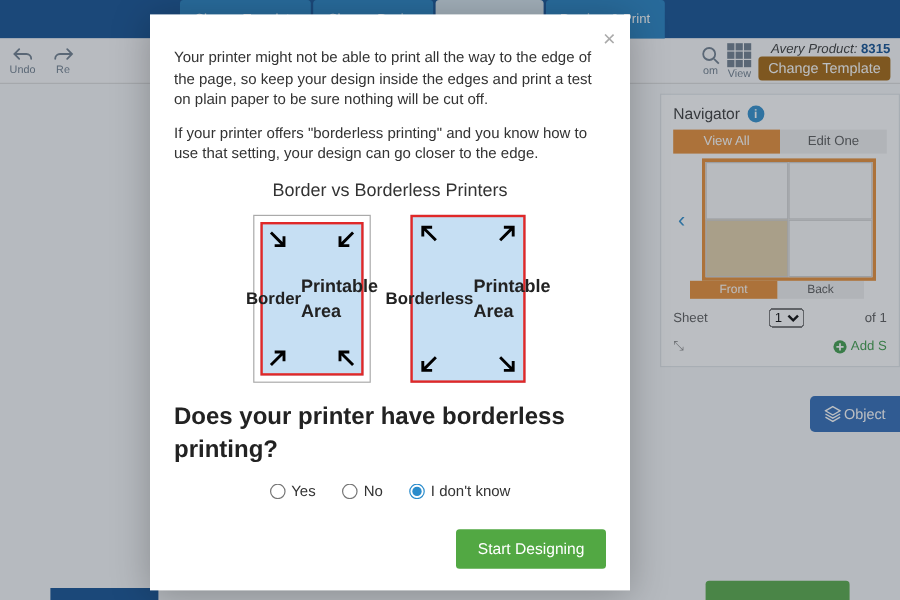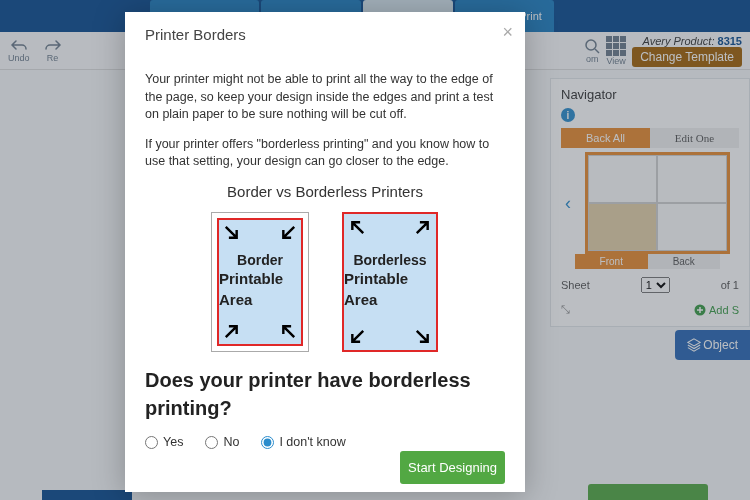--- a/index.html
+++ b/index.html
@@ -13,26 +13,26 @@
   .tb-item { display: flex; flex-direction: column; align-items: center; font-size: 9px; color: #6b7a8a; }
   .tb-item svg { stroke: #6b7a8a; }
   .toolbar-right { display: flex; align-items: center; gap: 6px; font-size: 11px; }
   .avery-label { color: #333; font-style: italic; }
   .avery-num { color: #0a4b8f; font-weight: bold; }
   .chg-btn { background: #a16207; color: #fff; border: none; border-radius: 3px; padding: 3px 8px; font-size: 12px; }
   .grid-icon { width: 20px; height: 20px; display: grid; grid-template-columns: repeat(3,1fr); grid-template-rows: repeat(3,1fr); gap: 1px; }
   .grid-icon span { background: #6b7a8a; }
   .canvas-area { position: absolute; left: 0; top: 70px; right: 0; bottom: 0; background: #f8f9fa; }
   .right-panel { position: absolute; right: 0; top: 78px; width: 200px; background: #fff; border: 1px solid #e2e6ea; padding: 8px 10px 10px 10px; }
-  .nav-title { font-size: 13px; color: #333; margin-bottom: 6px; display: flex; align-items: flex-start; gap: 6px; flex-direction: column; }
+  .nav-title { font-size: 13px; color: #333; margin-bottom: 6px; display: flex; align-items: flex-end; gap: 6px; }
   .info-icon { width: 14px; height: 14px; background: #2a8ccc; color: #fff; border-radius: 50%; display: inline-flex; align-items: center; justify-content: center; font-size: 10px; font-weight: bold; }
   .edit-row { display: flex; margin-bottom: 4px; }
   .edit-btn { flex: 1; text-align: center; padding: 4px 0; font-size: 11px; cursor: pointer; }
   .edit-btn.active { background: #e98b2e; color: #fff; }
-  .edit-btn.inactive { background: #f0f0f0; color: #555; font-family: Liberation Serif, serif; }
+  .edit-btn.inactive { background: #f0f0f0; color: #555; }
   .nav-grid-wrap { position: relative; display: flex; align-items: center; }
   .nav-chevron { color: #2a8ccc; font-size: 18px; width: 14px; text-align: center; cursor: pointer; user-select: none; }
   .nav-grid { border: 3px solid #e98b2e; width: 145px; height: 102px; display: grid; grid-template-columns: 1fr 1fr; grid-template-rows: 1fr 1fr; margin: 0 auto; }
   .nav-grid div { border: 1px solid #d0d0d0; background: #fafafa; }
   .nav-grid div.selected { background: #e4d0a8; }
   .fb-row { display: flex; margin-top: 0; }
   .fb { flex: 1; text-align: center; font-size: 10px; padding: 2px 0; }
   .fb.front { background: #e98b2e; color: #fff; }
   .fb.back { background: #f0f0f0; color: #555; }
   .sheet-row { display: flex; align-items: center; justify-content: space-between; gap: 6px; font-size: 11px; color: #555; margin-top: 8px; }
@@ -41,46 +41,46 @@
   .expand-icon { color: #888; }
   .addshape { color: #3a9b46; display: flex; align-items: center; gap: 3px; }
   .obj-btn { position: absolute; right: 0; top: 330px; background: #2a68b6; color: #fff; border: none; padding: 8px 12px; font-size: 12px; border-top-left-radius: 4px; border-bottom-left-radius: 4px; display: flex; align-items: center; gap: 2px; }
   .layers-icon { width: 14px; height: 14px; display: inline-block; }
   
   .overlay { position: absolute; inset: 0; background: rgba(60,70,80,0.35); }
   .modal { position: absolute; left: 125px; top: 12px; width: 400px; height: 480px; background: #fff; box-shadow: 0 4px 30px rgba(0,0,0,.25); padding: 14px 20px 18px 20px; display: flex; flex-direction: column; }
   .modal-title { font-size: 15px; color: #444; margin-bottom: 2px; }
   .modal-close { position: absolute; right: 12px; top: 10px; color: #aaa; font-size: 18px; cursor: pointer; }
   .modal-body { font-size: 12.5px; color: #333; line-height: 1.4; margin-top: 14px; }
-  .modal-body p { margin-bottom: 10px; margin-top: 12px; }
+  .modal-body p { margin-bottom: 10px; }
   .bvb { text-align: center; font-size: 15px; margin: 6px 0 10px; }
   .diagram-row { display: flex; justify-content: center; gap: 32px; margin-bottom: 14px; }
   .card-outer { width: 98px; height: 140px; border: 1px solid #aaa; display: flex; align-items: center; justify-content: center; background: #fff; }
   .card-outer.borderless { border: 0; }
-  .card-inner { width: 86px; height: 128px; border: 2px solid #e02828; background: #c6dff3; position: relative; display: flex; flex-direction: column; align-items: center; justify-content: center; }
+  .card-inner { width: 86px; height: 128px; border: 2px solid #e02828; background: #c6dff3; position: relative; display: flex; flex-direction: row; align-items: center; justify-content: center; }
   .card-outer.borderless .card-inner { width: 96px; height: 140px; }
   .card-label { font-weight: bold; font-size: 14px; color: #222; text-align: center; line-height: 1.05; }
   .card-sub { font-size: 15px; font-weight: bold; color: #222; }
   .arrow { position: absolute; width: 22px; height: 22px; }
   .arrow.tl { top: 2px; left: 2px; transform: rotate(-45deg); }
   .arrow.tr { top: 2px; right: 2px; transform: rotate(45deg); }
   .arrow.bl { bottom: 2px; left: 2px; transform: rotate(-135deg); }
   .arrow.br { bottom: 2px; right: 2px; transform: rotate(135deg); }
   .card-outer .arrow.tl, .card-outer .arrow.tr, .card-outer .arrow.bl, .card-outer .arrow.br { }
   
   .inward .arrow.tl { transform: rotate(135deg); }
   .inward .arrow.tr { transform: rotate(-135deg); }
   .inward .arrow.bl { transform: rotate(45deg); }
   .inward .arrow.br { transform: rotate(-45deg); }
   .question { font-weight: bold; font-size: 20px; color: #222; margin-bottom: 12px; }
-  .radios { display: flex; gap: 22px; font-size: 12.5px; color: #333; }
+  .radios { display: flex; justify-content: center; gap: 22px; font-size: 12.5px; color: #333; }
   .radios label { display: flex; align-items: center; gap: 5px; cursor: pointer; }
   .radios input { accent-color: #2a8ccc; }
   .modal-footer { margin-top: auto; display: flex; justify-content: flex-end; }
-  .start-btn { background: #52a843; color: #fff; border: none; border-radius: 3px; padding: 9px 8px; font-size: 13px; cursor: pointer; }
+  .start-btn { background: #52a843; color: #fff; border: none; border-radius: 3px; padding: 9px 18px; font-size: 13px; cursor: pointer; }
   .bottom-blue { position: absolute; left: 42px; bottom: 0; width: 90px; height: 10px; background: #0a4b8f; }
   .bottom-green { position: absolute; right: 42px; bottom: 0; width: 120px; height: 16px; background: #52a843; border-radius: 3px 3px 0 0; }
 </style>
 </head>
 <body>
 
 <div class="app">
 
   <div class="topbar">
     <div class="tab">Choose Template</div>
@@ -137,21 +137,21 @@
   </div>
 
   <div class="canvas-area"></div>
 
   <div class="right-panel">
     <div class="nav-title">
       <span>Navigator</span>
       <span class="info-icon">i</span>
     </div>
     <div class="edit-row">
-      <div class="edit-btn active">Back All</div>
+      <div class="edit-btn active">View All</div>
       <div class="edit-btn inactive">Edit One</div>
     </div>
     <div class="nav-grid-wrap">
       <div class="nav-chevron">‹</div>
       <div class="nav-grid">
         <div></div>
         <div></div>
         <div class="selected"></div>
         <div></div>
       </div>
@@ -182,21 +182,20 @@
         <path d="M8 1 L15 5 L8 9 L1 5 Z M1 8 L8 12 L15 8 M1 11 L8 15 L15 11" fill="none" stroke="#fff" stroke-width="1.3"></path>
       </svg>
     <span>Object</span>
   </button>
 
   <div class="bottom-blue"></div>
   <div class="bottom-green"></div>
 
   <div class="overlay"></div>
   <div class="modal">
-    <div class="modal-title">Printer Borders</div>
     <div class="modal-close">×</div>
 
     <div class="modal-body">
       <p>Your printer might not be able to print all the way to the edge of the page, so keep your design inside the edges and print a test on plain paper to be sure nothing will be cut off.</p>
       <p>If your printer offers "borderless printing" and you know how to use that setting, your design can go closer to the edge.</p>
       <div class="bvb">Border vs Borderless Printers</div>
 
       <div class="diagram-row">
         <div class="card-outer inward">
           <div class="card-inner">

